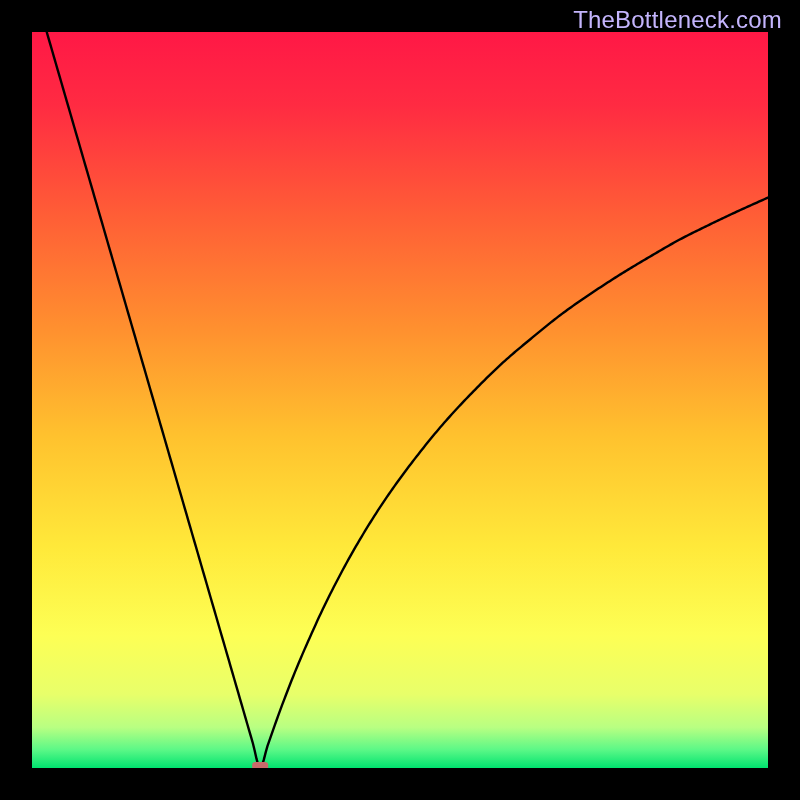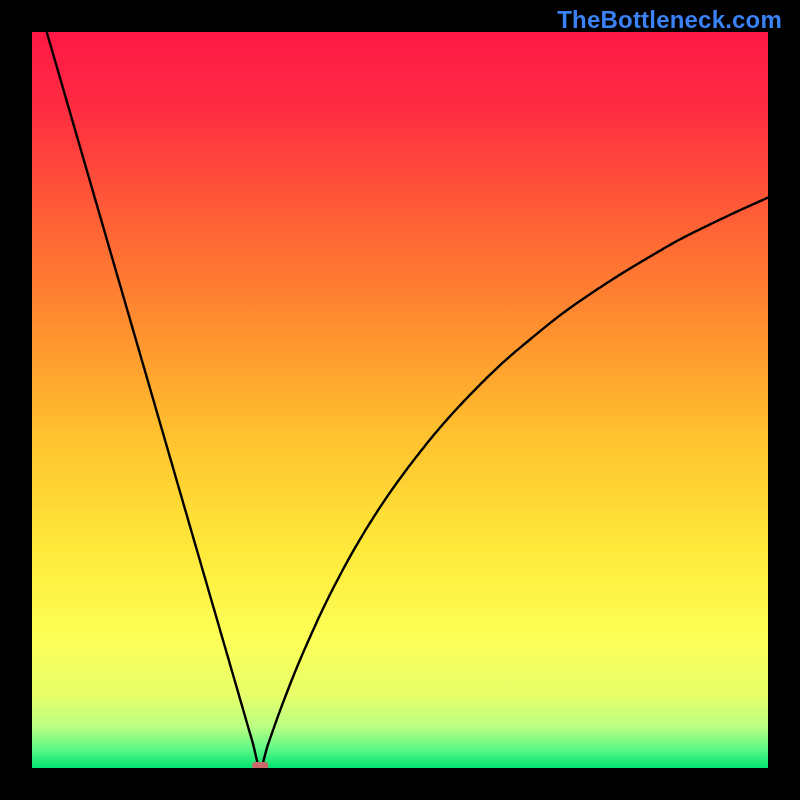--- a/index.html
+++ b/index.html
@@ -22,23 +22,23 @@
     left: 32px;
     top: 32px;
     width: 736px;
     height: 736px;
     
   }
   .watermark {
     position: absolute;
     top: 6px;
     right: 18px;
-    color: #3b82f6;
+    color: #c4b5fd;
     font-size: 24px;
-    font-weight: 700;
+    font-weight: 400;
     letter-spacing: 0.2px;
     user-select: none;
   }
 </style>
 </head>
 <body>
 
 <div class="frame">
 
   <svg class="plot-area" id="plot-svg" viewBox="0 0 736 736" preserveAspectRatio="none">

